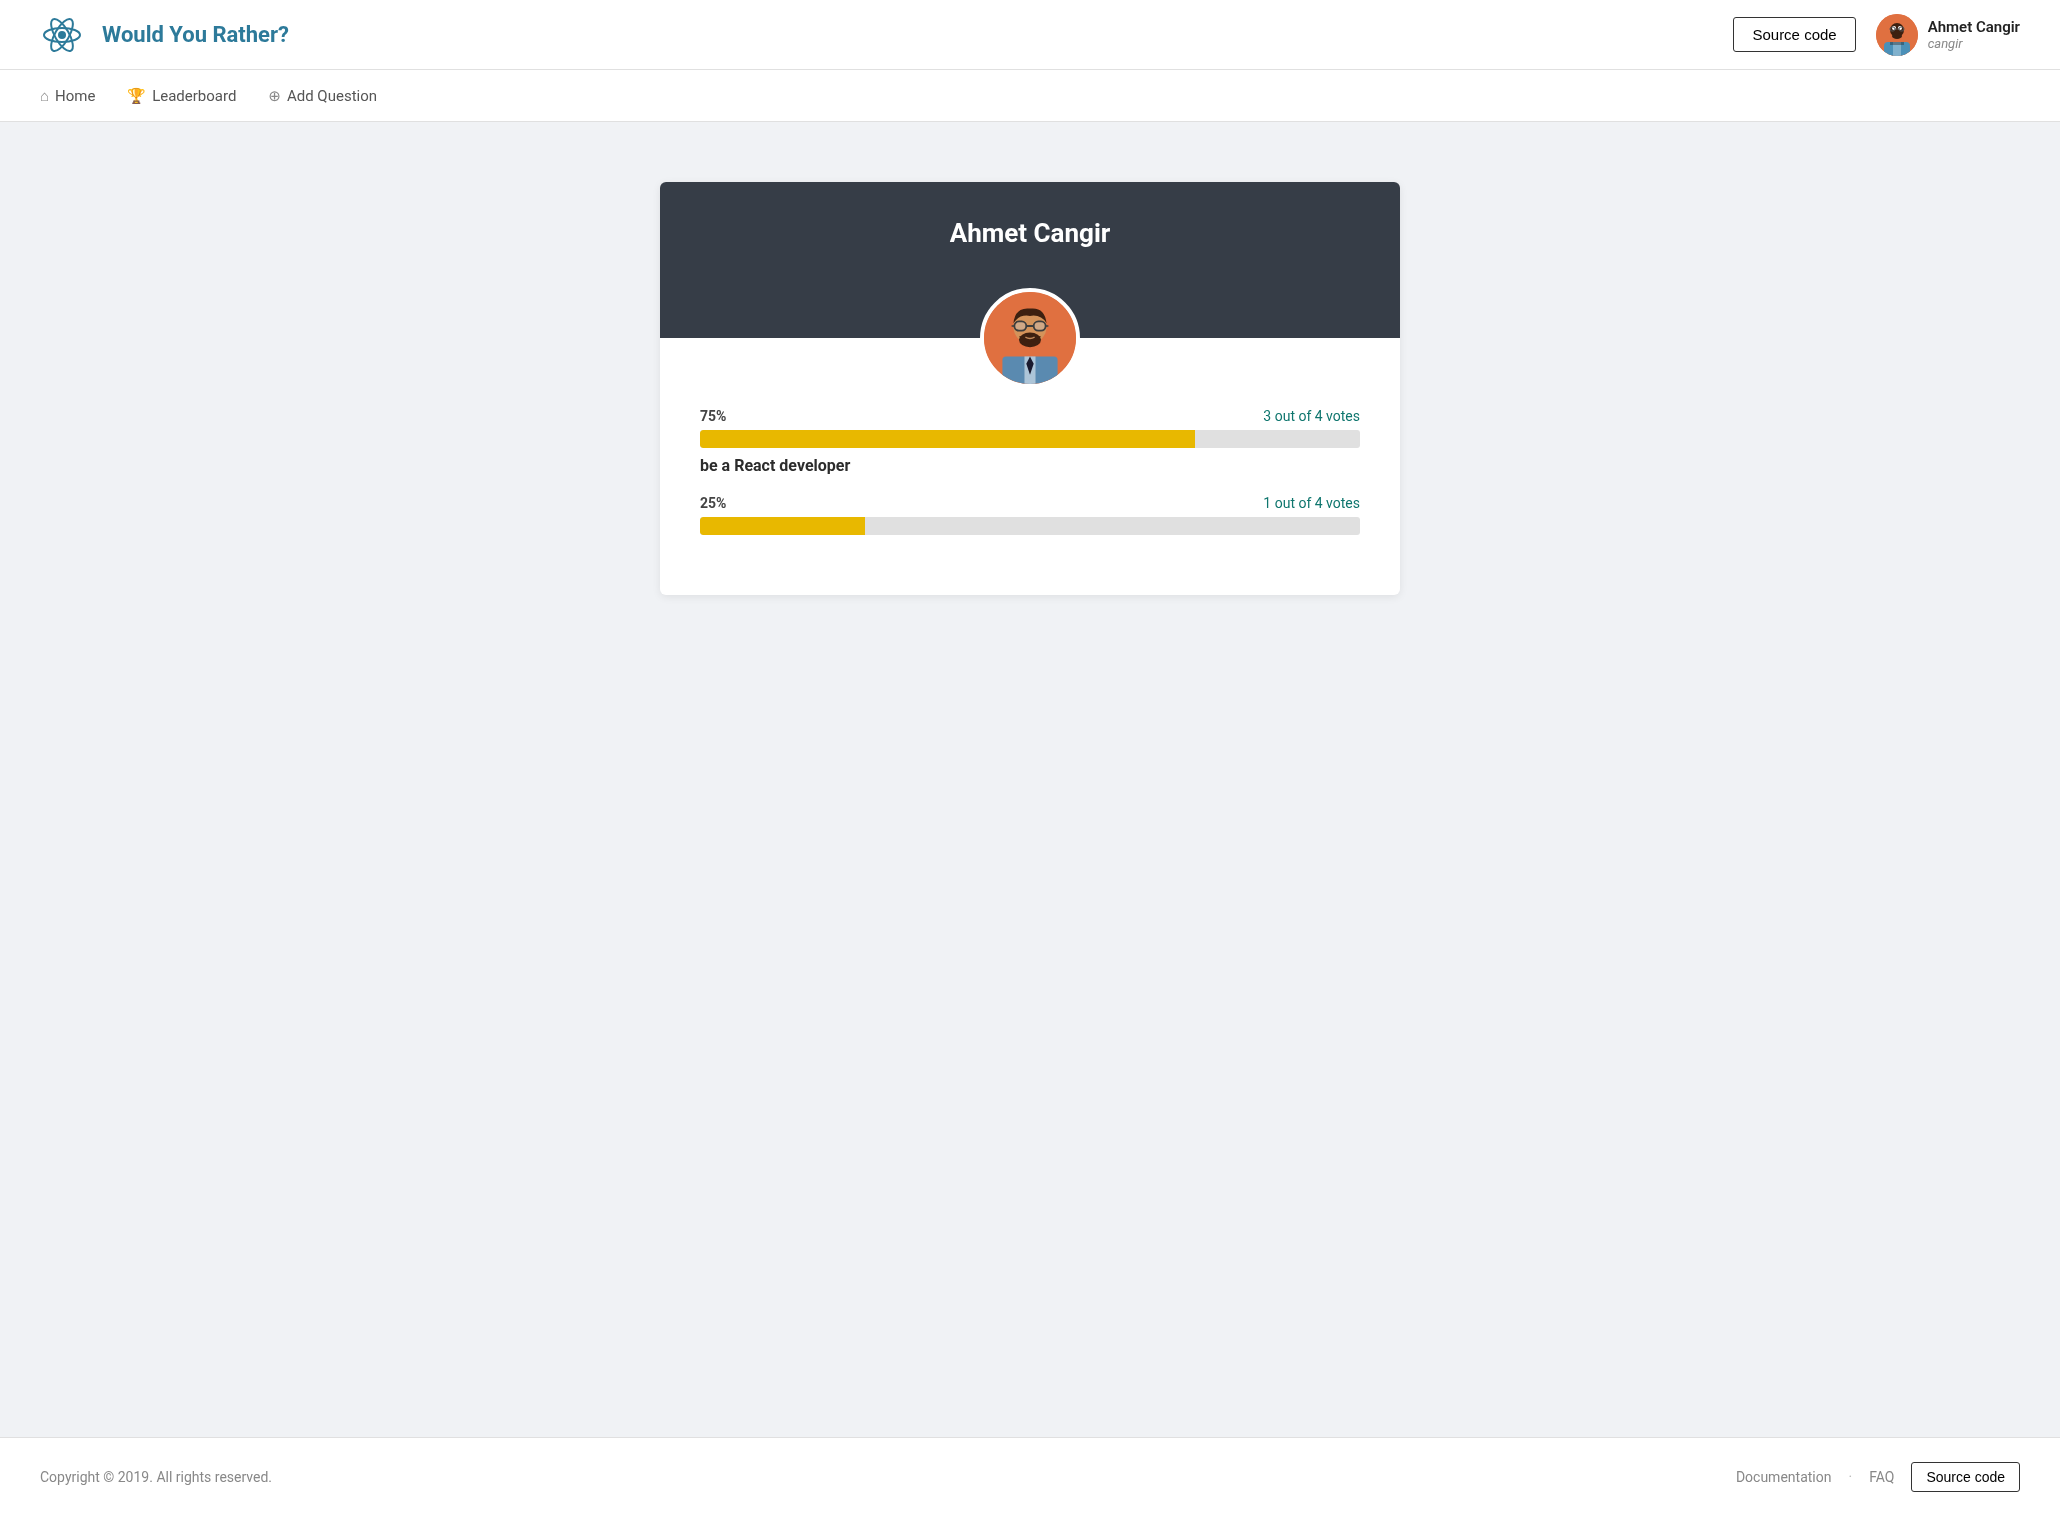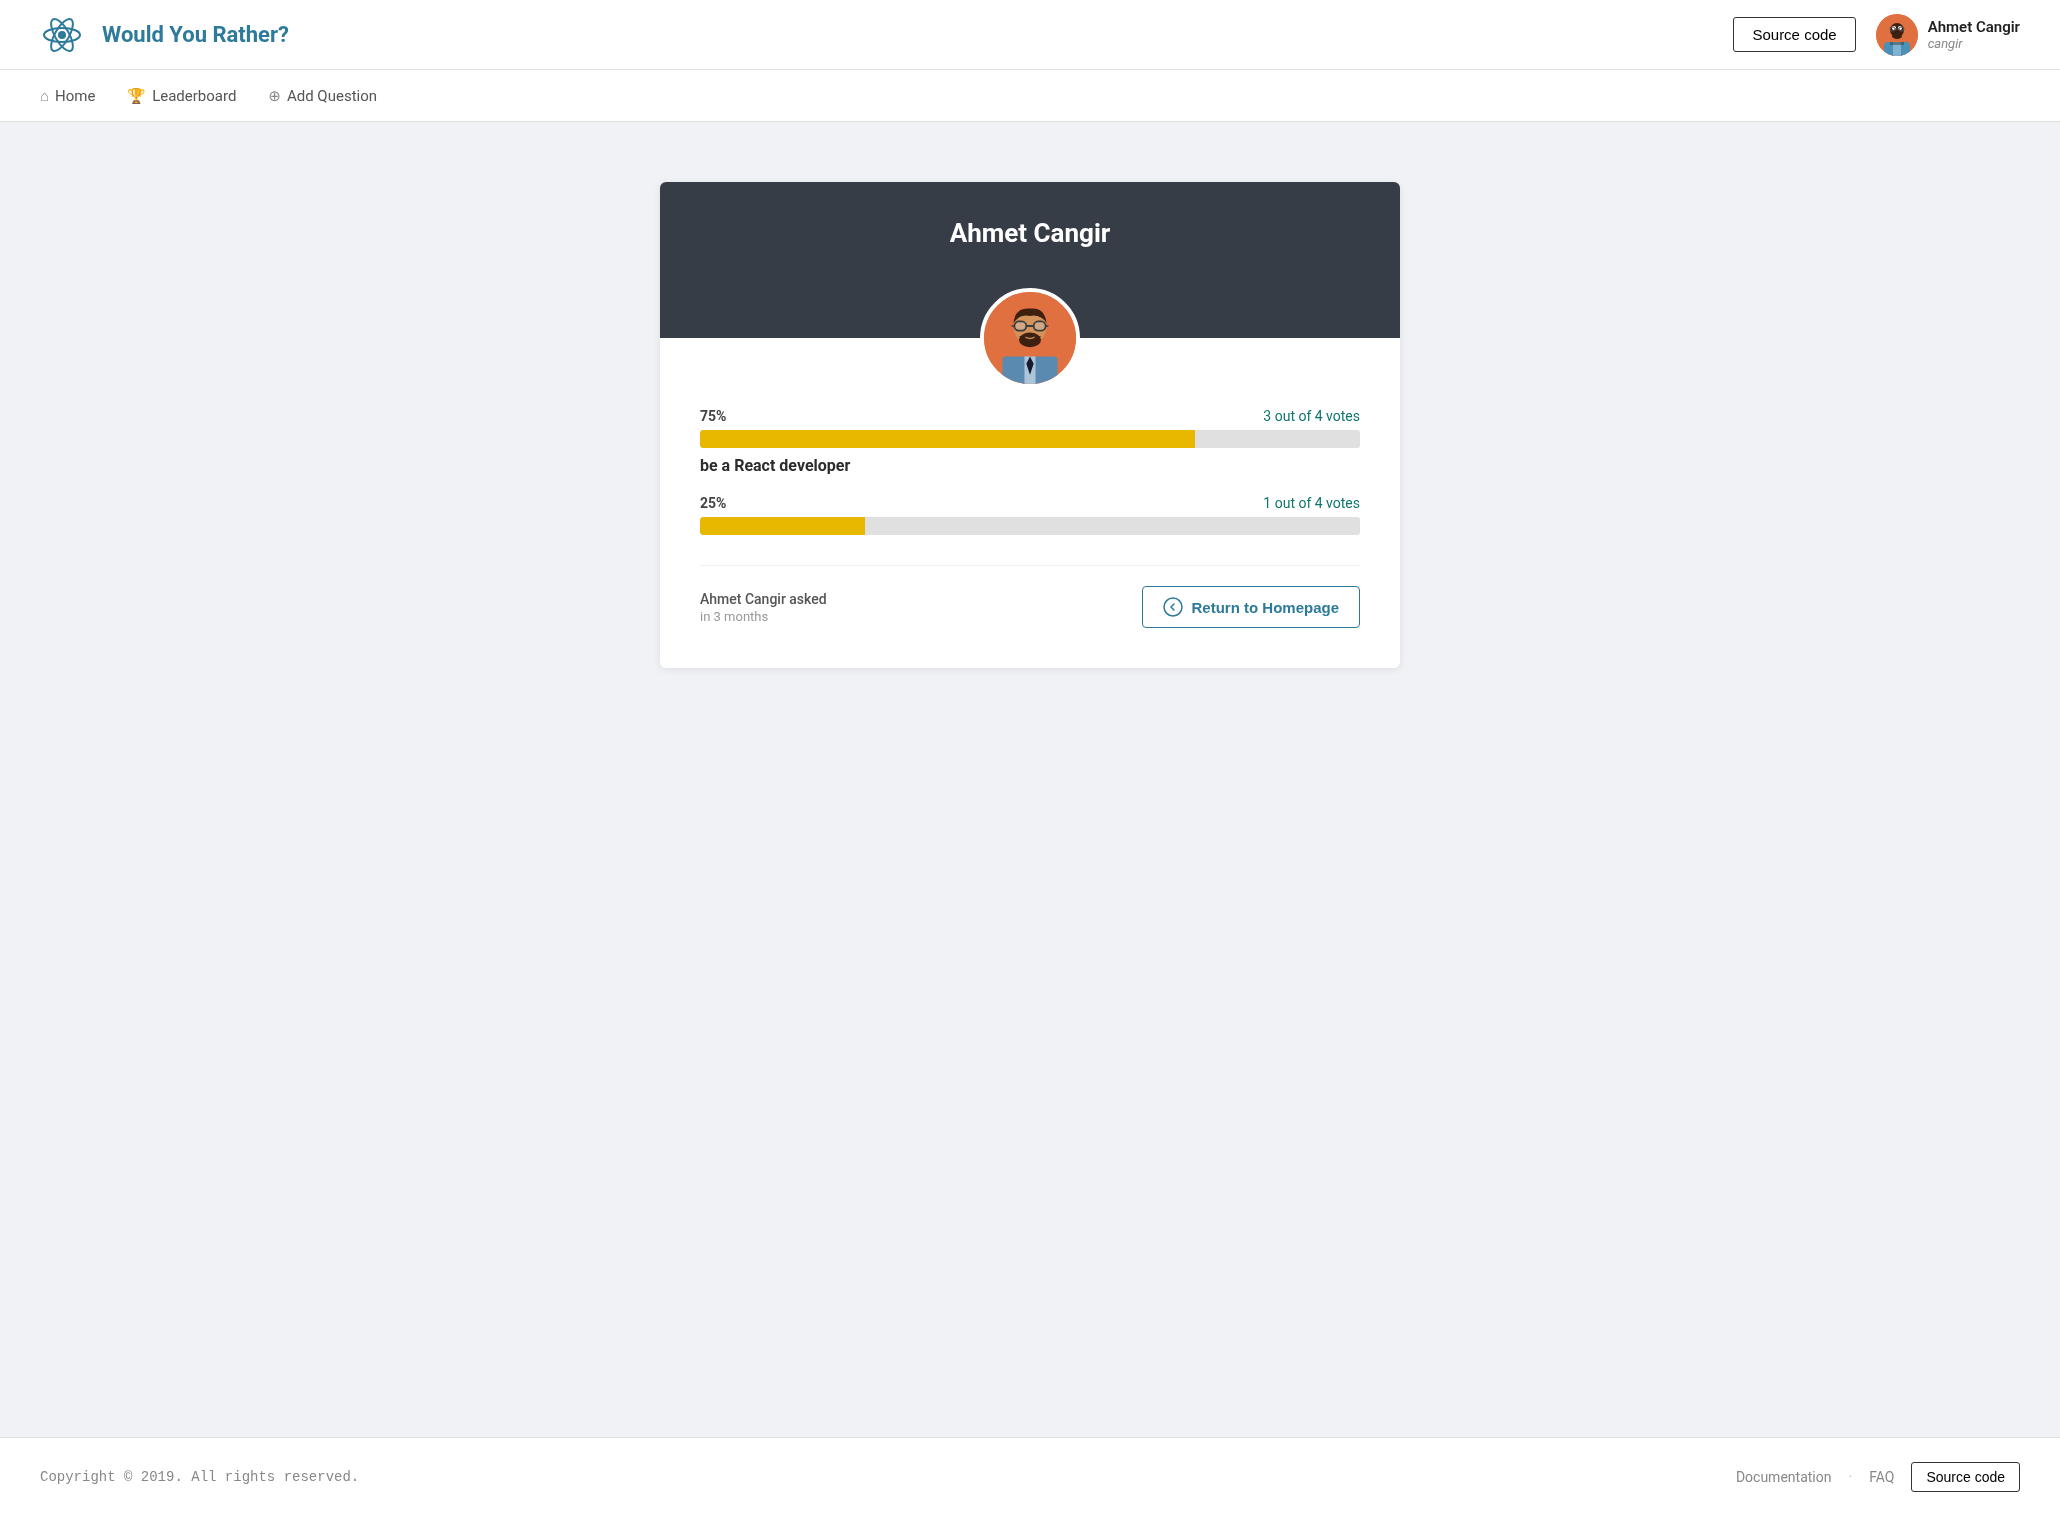--- a/index.html
+++ b/index.html
@@ -207,21 +207,21 @@
 
     
     .footer {
       background: #fff;
       border-top: 1px solid #e0e0e0;
       padding: 24px 40px;
       display: flex;
       justify-content: space-between;
       align-items: center;
     }
-    .footer-copy { font-size: 14px; color: #888; font-family: Liberation Mono, monospace; }
+    .footer-copy { font-size: 14px; color: #888; }
     .footer-right {
       display: flex;
       align-items: center;
       gap: 17px;
     }
     .footer-link { font-size: 14px; color: #888; cursor: pointer; }
     .footer-dot { color: #bbb; font-size: 14px; }
     .footer-source-btn {
       border: 1.5px solid #333;
       background: #fff;
@@ -337,33 +337,20 @@
       <div class="option-block">
         <div class="option-stats">
           <span class="option-percent">25%</span>
           <span class="option-votes">1 out of 4 votes</span>
         </div>
         <div class="progress-bar-bg">
           <div class="progress-bar-fill" style="width: 25%;"></div>
         </div>
       </div>
 
-      <div class="card-footer">
-        <div class="asked-info">
-          <div class="asked-by">Ahmet Cangir asked</div>
-          <div class="asked-time">in 3 months</div>
-        </div>
-        <button class="return-btn">
-          <svg width="20" height="20" viewBox="0 0 20 20" fill="none" xmlns="http://www.w3.org/2000/svg">
-            <circle cx="10" cy="10" r="9" stroke="#2d7a9a" stroke-width="1.5"></circle>
-            <path d="M11 7l-3 3 3 3" stroke="#2d7a9a" stroke-width="1.5" stroke-linecap="round" stroke-linejoin="round"></path>
-          </svg>
-          <span>Return to Homepage</span>
-        </button>
-      </div>
     </div>
   </div>
 </main>
 
 <footer class="footer">
   <span class="footer-copy">Copyright © 2019. All rights reserved.</span>
   <div class="footer-right">
     <span class="footer-link">Documentation</span>
     <span class="footer-dot">·</span>
     <span class="footer-link">FAQ</span>

